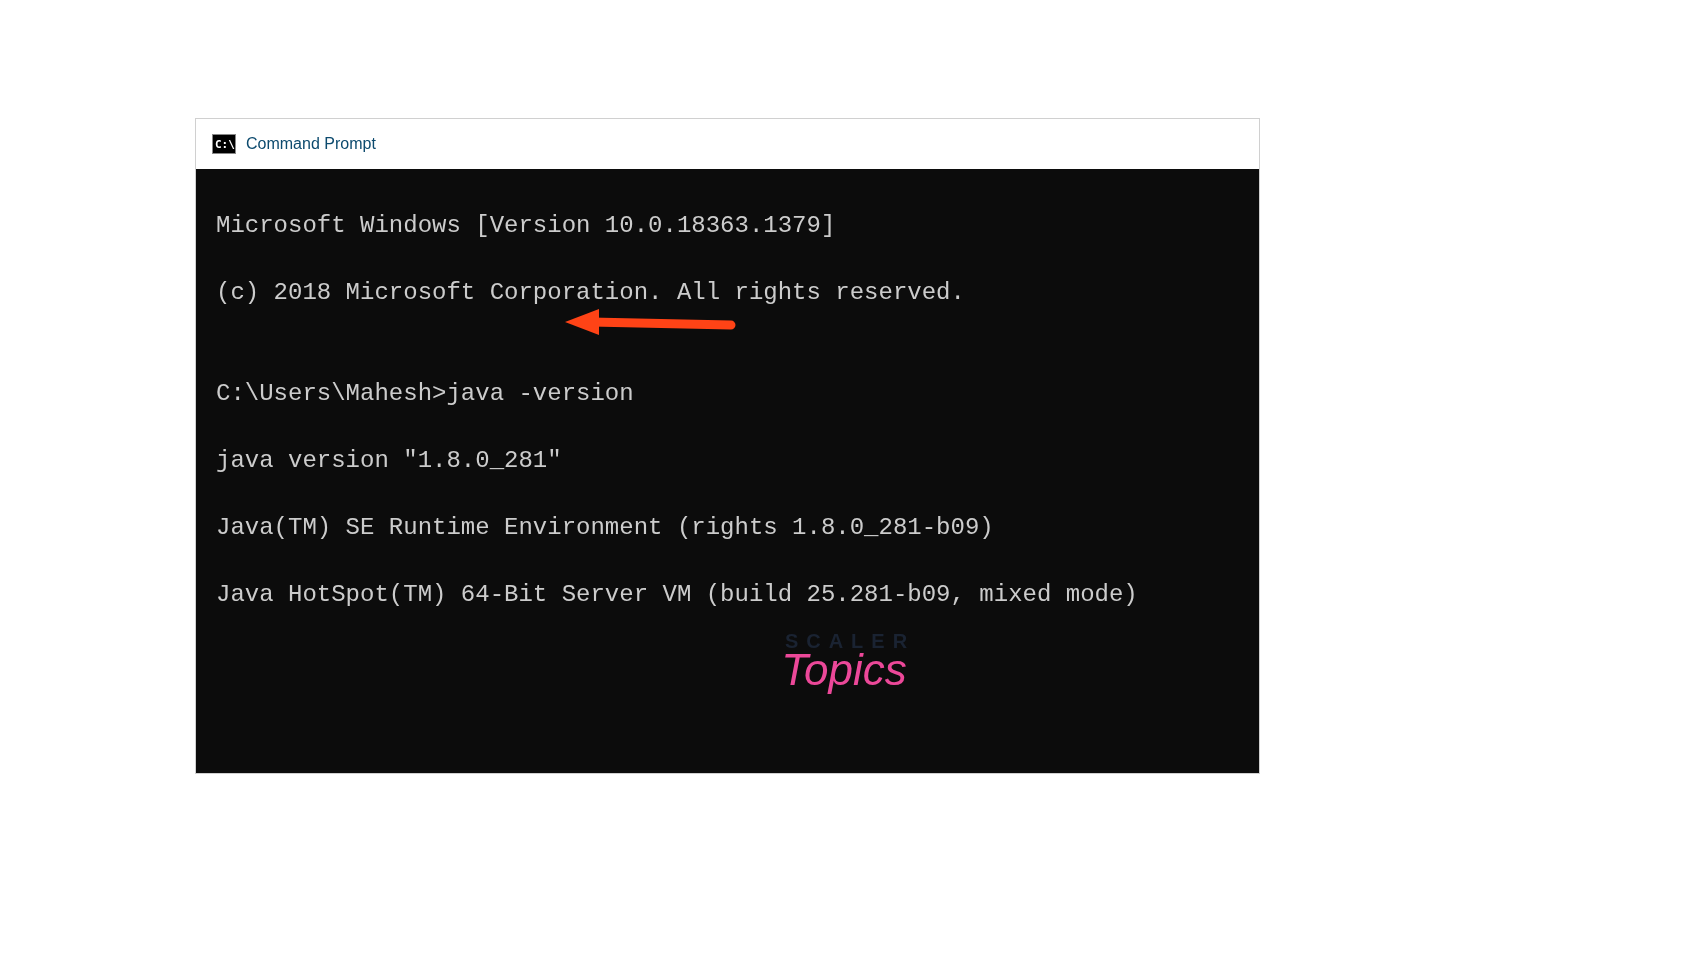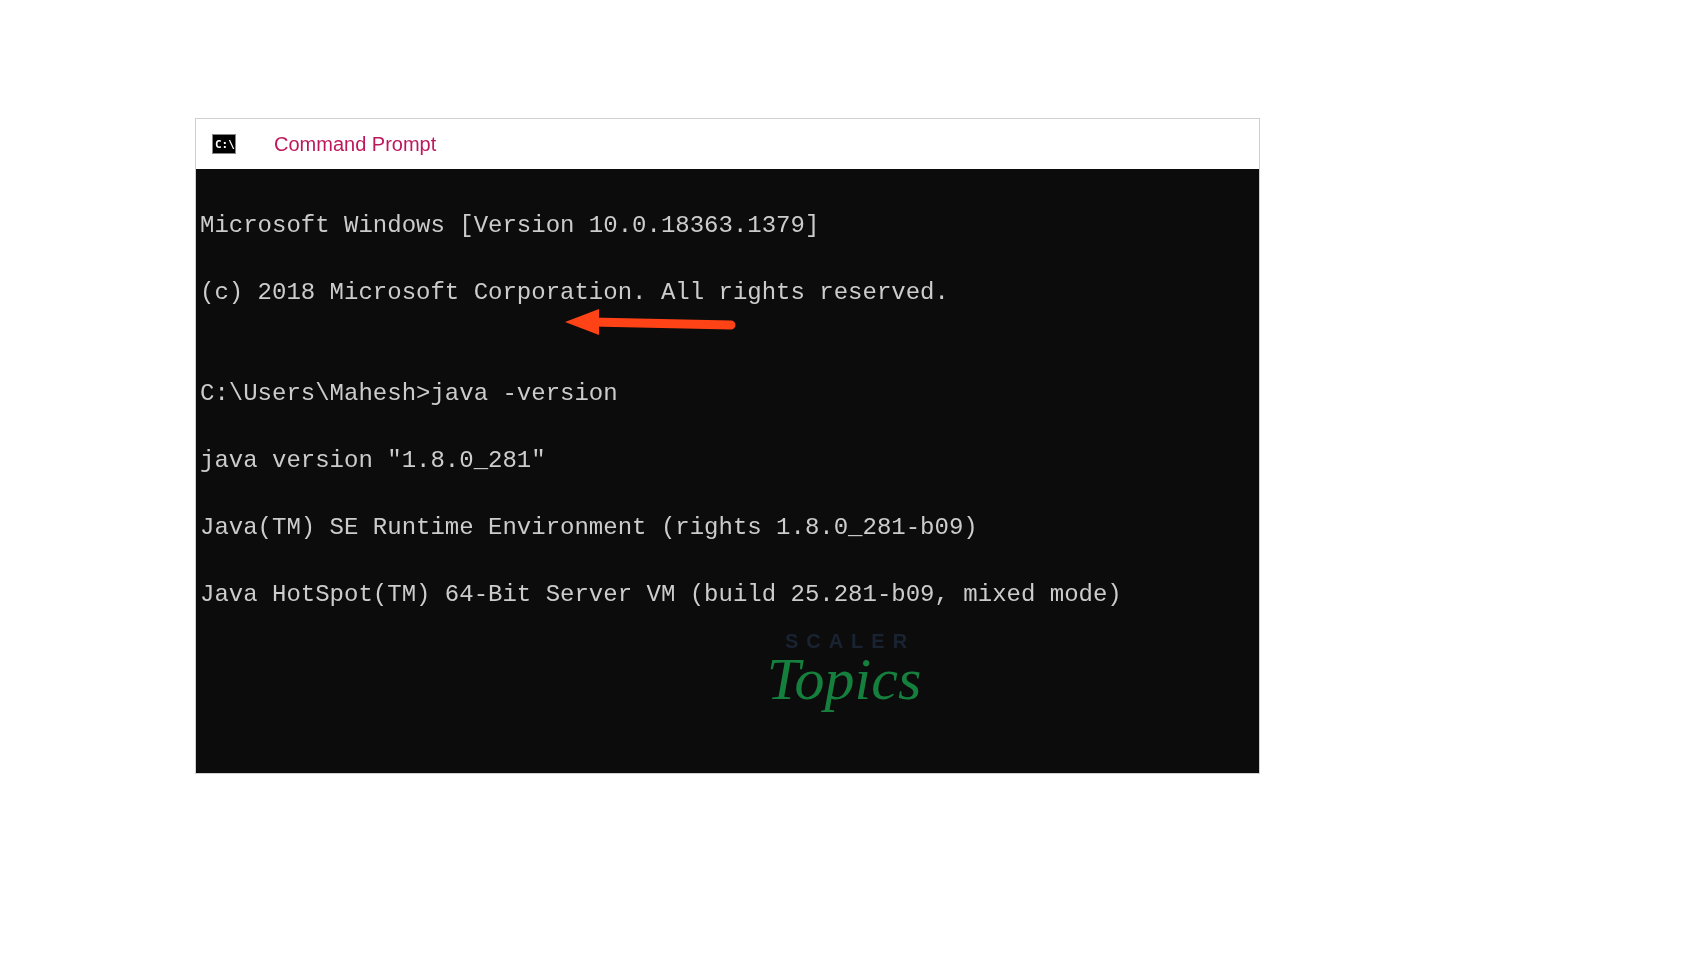--- a/index.html
+++ b/index.html
@@ -37,32 +37,31 @@
       display: flex;
       align-items: center;
       justify-content: flex-start;
       padding-left: 2px;
       font-size: 11px;
       color: #ffffff;
       font-family: monospace;
       font-weight: bold;
     }
     .title-text {
-      font-size: 20px;
-      color: #be185d;
+      font-size: 16px;
+      color: #0c4a6e;
       font-weight: 400;
-      margin-left: 28px;
     }
     .terminal-body {
       background: #0c0c0c;
       color: #cccccc;
       font-family: 'Consolas', 'Courier New', monospace;
       font-size: 24px;
       line-height: 1.4;
-      padding: 6px 4px 60px 4px;
+      padding: 6px 4px 60px 20px;
       min-height: 380px;
       white-space: pre;
       overflow: hidden;
     }
     .terminal-line {
       display: block;
     }
     .arrow-annotation {
       position: absolute;
       left: 561px;
@@ -81,23 +80,23 @@
       text-align: center;
     }
     .scaler-text {
       font-family: Arial, sans-serif;
       font-size: 20px;
       font-weight: 900;
       letter-spacing: 8px;
       color: #1a2332;
     }
     .topics-text {
-      font-family: Liberation Serif, serif;
-      font-size: 60px;
-      color: #15803d;
+      font-family: Liberation Sans, sans-serif;
+      font-size: 44px;
+      color: #ec4899;
       font-style: italic;
       margin-top: -8px;
       display: block;
       position: relative;
       left: -6px;
     }
   </style>
 </head>
 <body>
 

